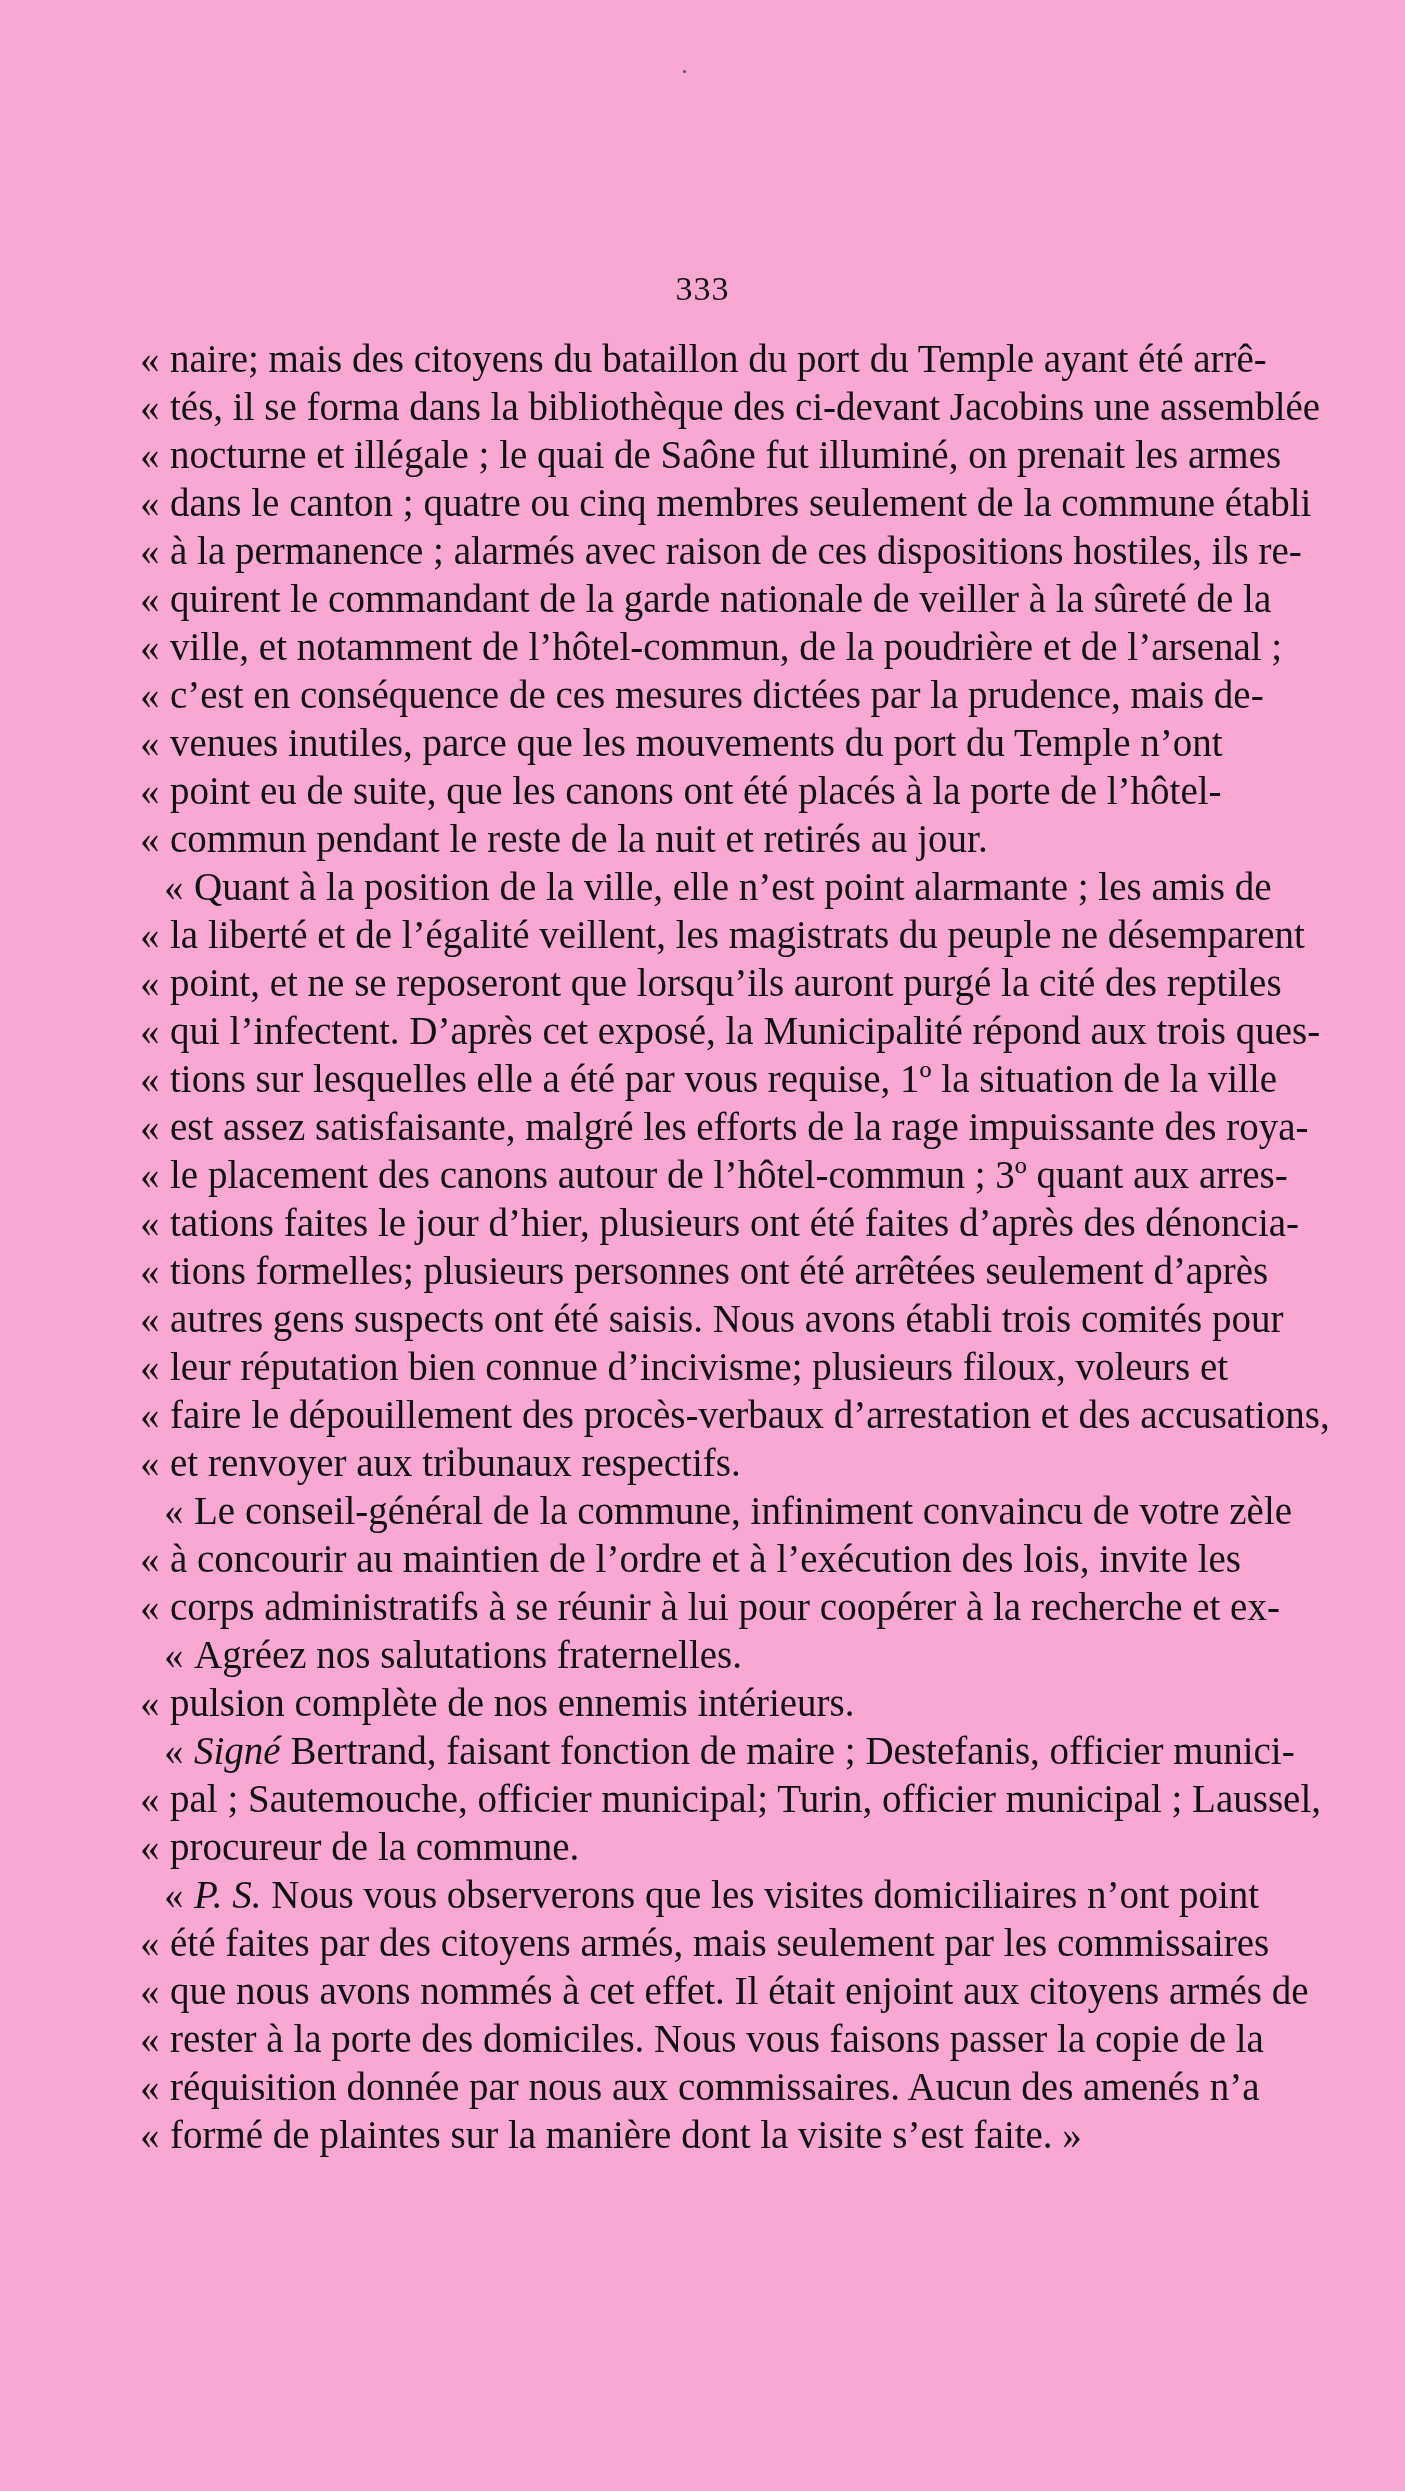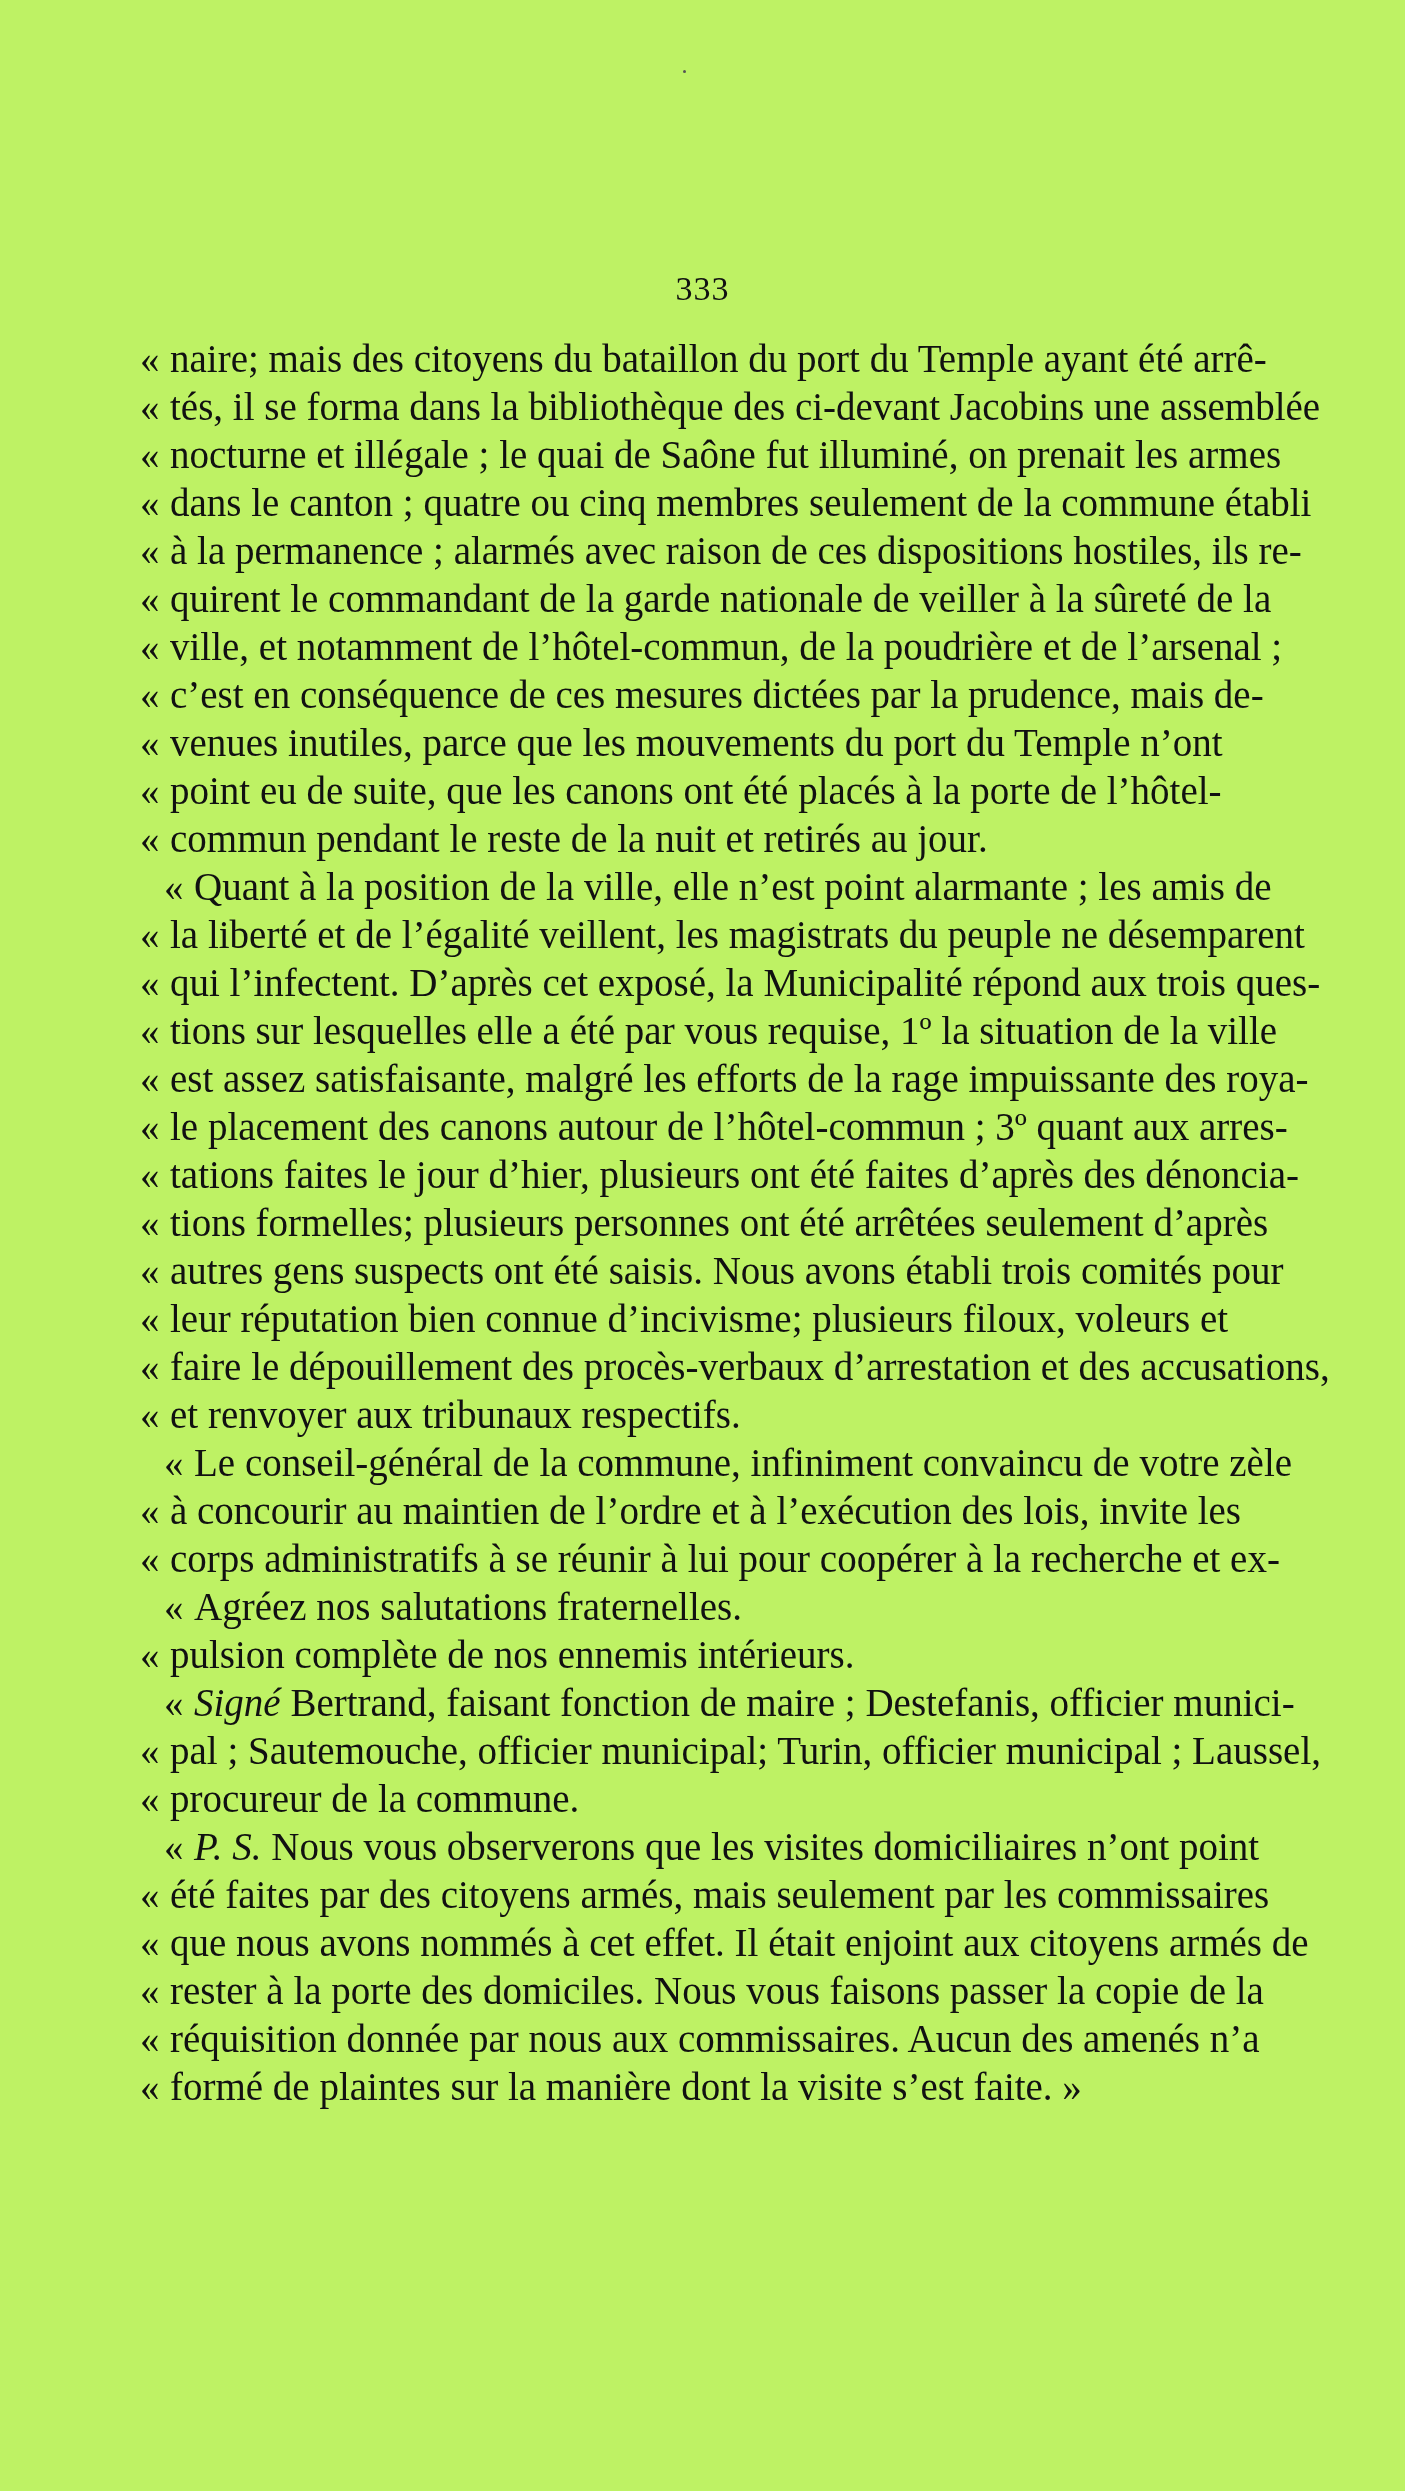--- a/index.html
+++ b/index.html
@@ -1,19 +1,19 @@
 <!DOCTYPE html>
 <html><head>
 <meta charset="utf-8">
 <style>
   html, body { margin: 0; padding: 0; background: #ffffff; }
   body { width: 1405px; height: 2491px; position: relative; overflow: hidden; }
   .page {
     position: absolute; left: 0; top: 0; width: 1405px; height: 2491px;
-    background: #bef264; color: #111111;
+    background: #f9a8d4; color: #111111;
     font-family: "Liberation Serif", "DejaVu Serif", serif;
   }
   .page-number {
     position: absolute; top: 270px; left: 0; width: 1405px;
     text-align: center; font-size: 34px; letter-spacing: 1px;
   }
   .body-text {
     position: absolute; top: 335px; left: 140px; width: 1072px;
   }
   .line {
@@ -39,20 +39,21 @@
       <div class="line"><span class="q">«</span><span>dans le canton ; quatre ou cinq membres seulement de la commune établi</span></div>
       <div class="line"><span class="q">«</span><span>à la permanence ; alarmés avec raison de ces dispositions hostiles, ils re-</span></div>
       <div class="line"><span class="q">«</span><span>quirent le commandant de la garde nationale de veiller à la sûreté de la</span></div>
       <div class="line"><span class="q">«</span><span>ville, et notamment de l’hôtel-commun, de la poudrière et de l’arsenal ;</span></div>
       <div class="line"><span class="q">«</span><span>c’est en conséquence de ces mesures dictées par la prudence, mais de-</span></div>
       <div class="line"><span class="q">«</span><span>venues inutiles, parce que les mouvements du port du Temple n’ont</span></div>
       <div class="line"><span class="q">«</span><span>point eu de suite, que les canons ont été placés à la porte de l’hôtel-</span></div>
       <div class="line last"><span class="q">«</span><span>commun pendant le reste de la nuit et retirés au jour.</span></div>
       <div class="line indent"><span class="q">«</span><span>Quant à la position de la ville, elle n’est point alarmante ; les amis de</span></div>
       <div class="line"><span class="q">«</span><span>la liberté et de l’égalité veillent, les magistrats du peuple ne désemparent</span></div>
+      <div class="line"><span class="q">«</span><span>point, et ne se reposeront que lorsqu’ils auront purgé la cité des reptiles</span></div>
       <div class="line"><span class="q">«</span><span>qui l’infectent. D’après cet exposé, la Municipalité répond aux trois ques-</span></div>
       <div class="line"><span class="q">«</span><span>tions sur lesquelles elle a été par vous requise, 1º la situation de la ville</span></div>
       <div class="line"><span class="q">«</span><span>est assez satisfaisante, malgré les efforts de la rage impuissante des roya-</span></div>
       <div class="line"><span class="q">«</span><span>le placement des canons autour de l’hôtel-commun ; 3º quant aux arres-</span></div>
       <div class="line"><span class="q">«</span><span>tations faites le jour d’hier, plusieurs ont été faites d’après des dénoncia-</span></div>
       <div class="line"><span class="q">«</span><span>tions formelles; plusieurs personnes ont été arrêtées seulement d’après</span></div>
       <div class="line"><span class="q">«</span><span>autres gens suspects ont été saisis. Nous avons établi trois comités pour</span></div>
       <div class="line"><span class="q">«</span><span>leur réputation bien connue d’incivisme; plusieurs filoux, voleurs et</span></div>
       <div class="line"><span class="q">«</span><span>faire le dépouillement des procès-verbaux d’arrestation et des accusations,</span></div>
       <div class="line last"><span class="q">«</span><span>et renvoyer aux tribunaux respectifs.</span></div>

